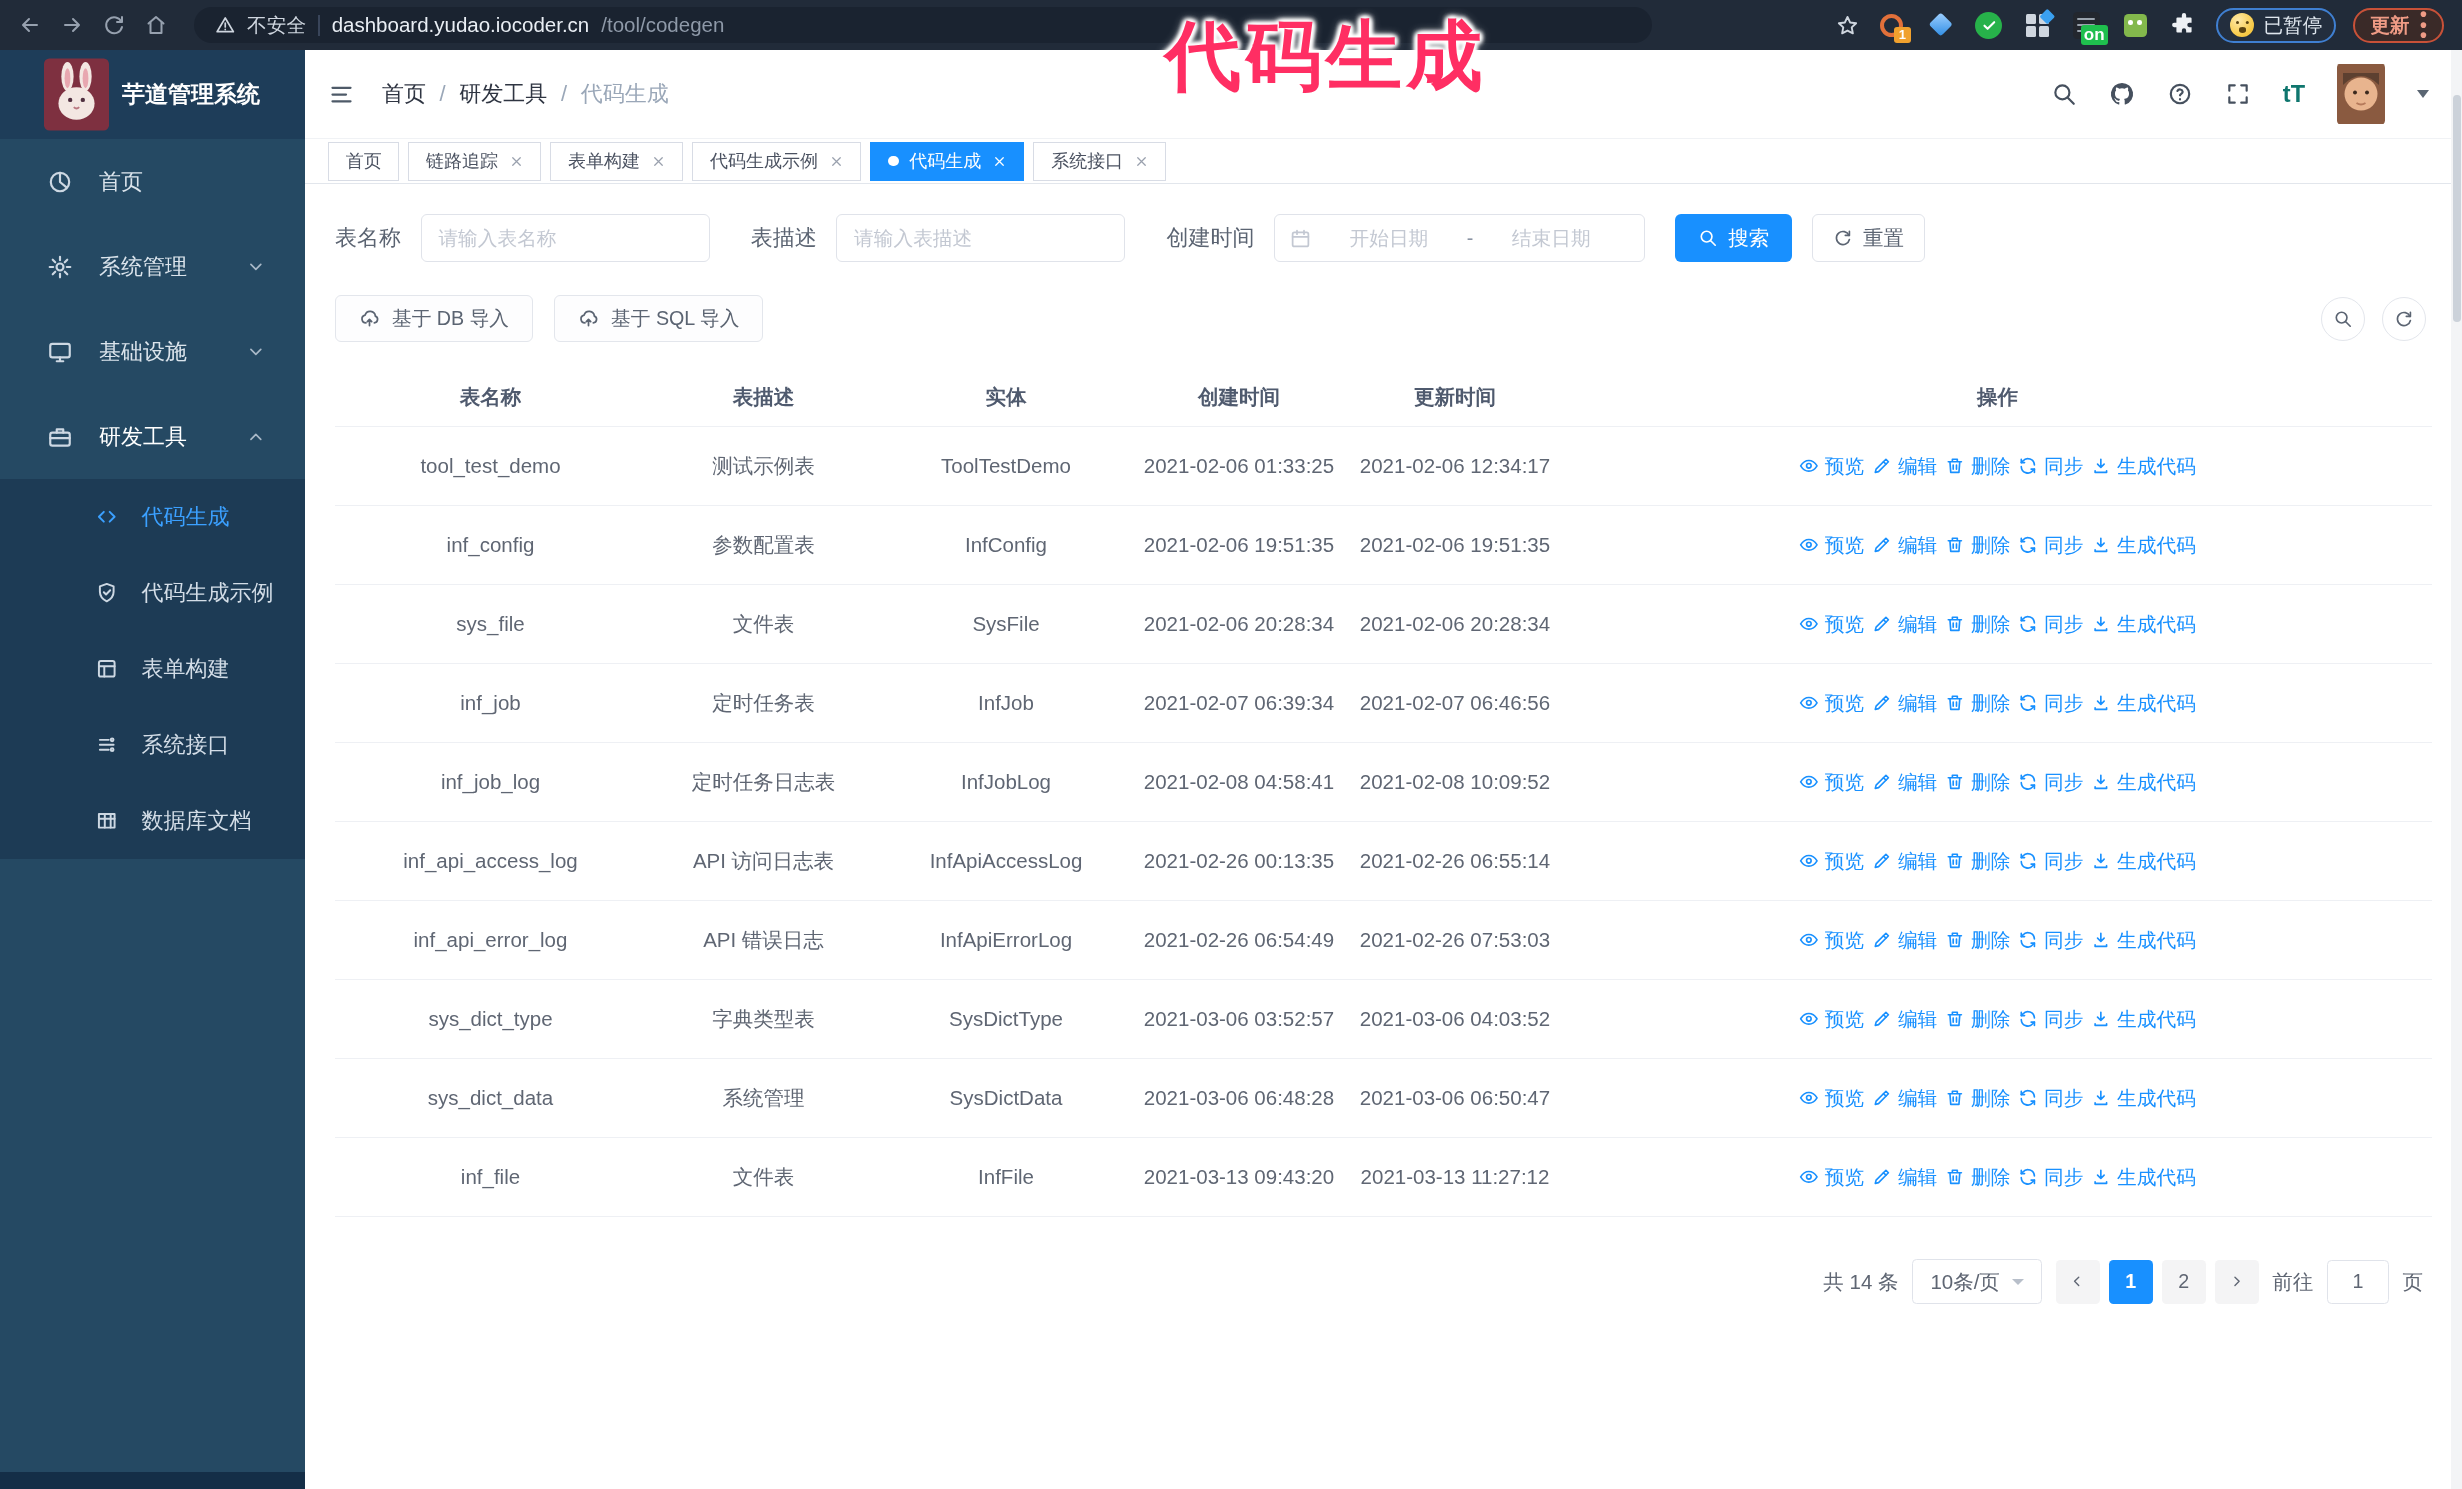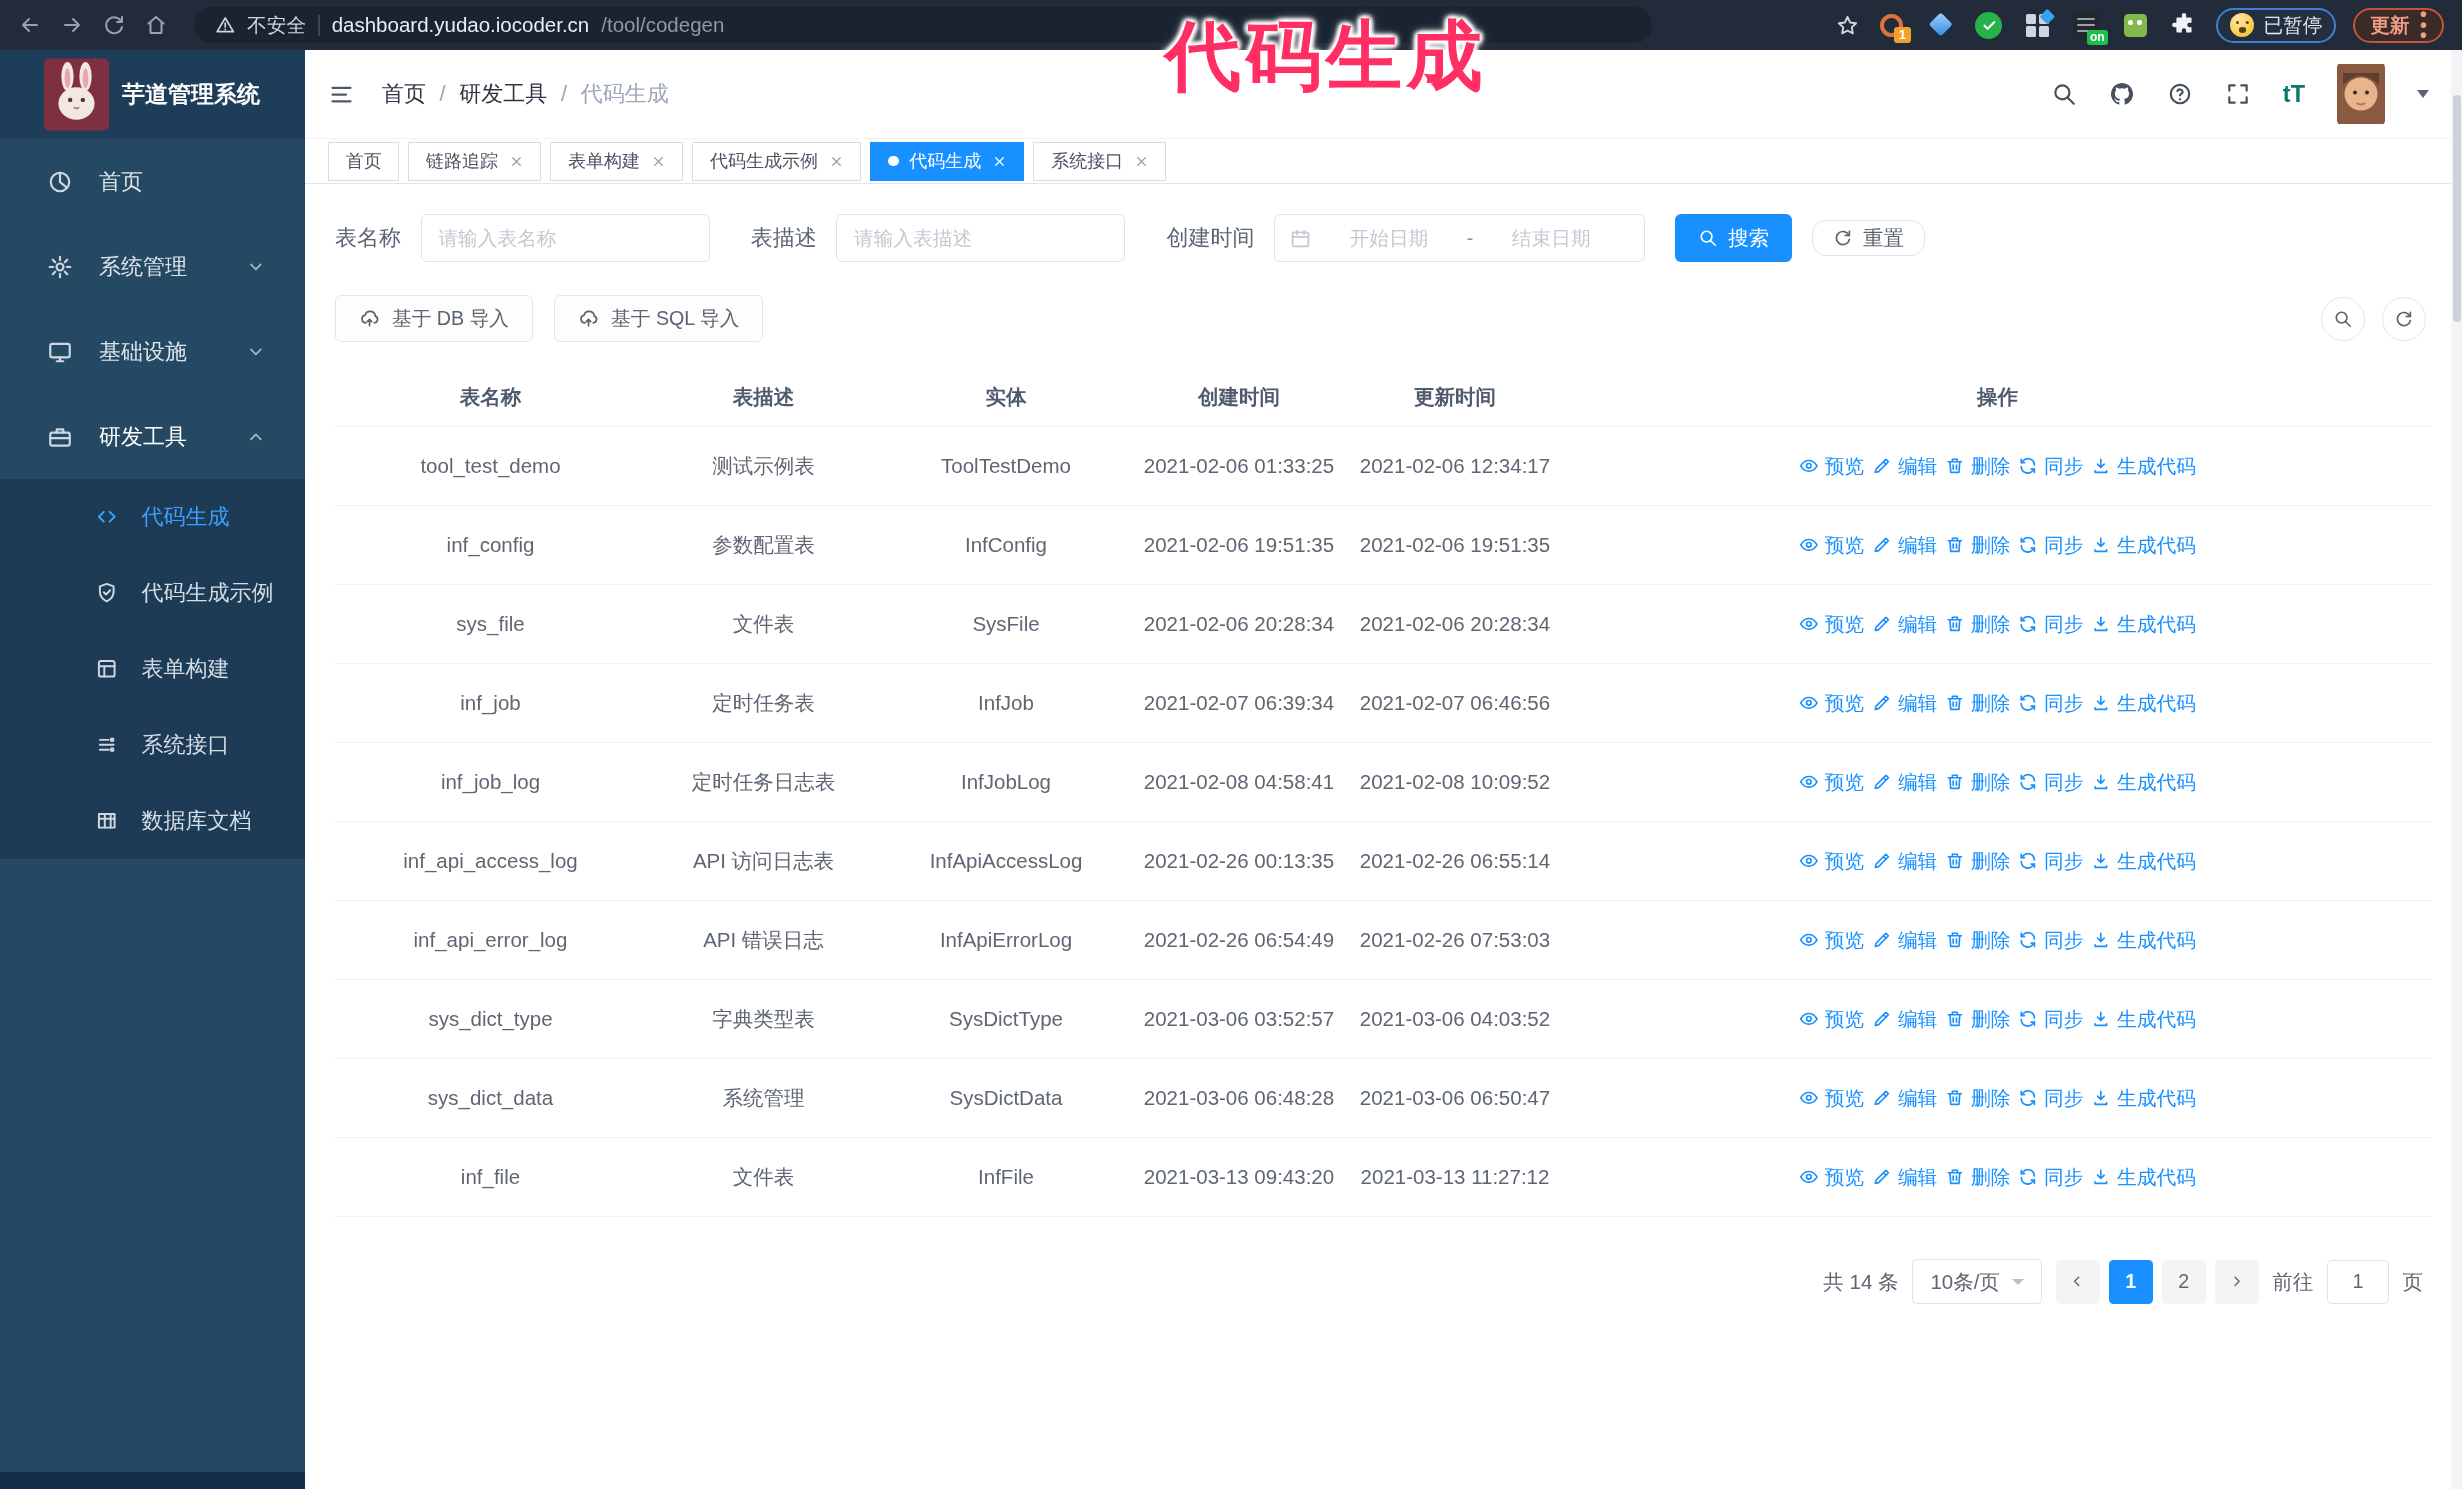--- a/index.html
+++ b/index.html
@@ -23,21 +23,21 @@
   .ext-ring { width:23px; height:23px; border-radius:50%; border:4.5px solid #e2703a; }
   .badge1 { position:absolute; right:-3px; bottom:-1.5px; background:#f0a12e; color:#fff; font-size:13px; line-height:1; padding:1.5px 4.5px; border-radius:3px; font-weight:bold; }
   .ext-gem { width:17.4px; height:17.4px; background:linear-gradient(135deg,#9fd0ff,#2f8de4); transform:rotate(45deg); border-radius:3px; }
   .ext-check { width:27px; height:27px; border-radius:50%; background:#27b24a; color:#fff; display:flex; align-items:center; justify-content:center; }
   .ext-check svg { width:16.7px; height:16.7px; }
   .ext-grid { width:23px; height:23px; display:grid; grid-template-columns:1fr 1fr; gap:2.3px; position:relative; }
   .ext-grid span { background:#cfd6df; border-radius:1.5px; }
   .ext-grid::after { content:""; position:absolute; right:-3px; top:-3px; width:10.6px; height:10.6px; background:#3aa0f0; transform:rotate(45deg); border-radius:1.5px; }
   .ext-dark { width:27px; height:27px; border-radius:4.5px; background:#23272e; display:flex; flex-direction:column; justify-content:center; gap:3.8px; padding:0 4.5px; position:relative; }
   .ext-dark i { display:block; height:2.3px; background:#9aa3ad; border-radius:1.5px; }
-  .badge-on { position:absolute; right:-5.3px; bottom:-3.8px; background:#1fbf4e; color:#fff; font-size:12px; line-height:1; padding:1.5px 3px; border-radius:3px; font-weight:bold; }
+  .badge-on { position:absolute; right:-5.3px; bottom:-3.8px; background:#1fbf4e; color:#fff; font-size:17px; line-height:1; padding:1.5px 3px; border-radius:3px; font-weight:bold; }
   .ext-robot { width:23px; height:23px; border-radius:4.5px; background:#83b84c; position:relative; }
   .ext-robot::before { content:""; position:absolute; left:4.5px; top:6.8px; width:4.5px; height:4.5px; border-radius:50%; background:#fff; box-shadow:9px 0 0 #fff; }
   .ext-puzzle svg { width:26px; height:26px; }
   .paused-pill { height:35px; border:2.3px solid #3f7fd1; border-radius:18px; background:#232e3e; display:flex; align-items:center; gap:9px; padding:0 12px; }
   .emoji { width:24px; height:24px; border-radius:50%; background:radial-gradient(circle at 35% 30%,#ffe9a8,#f7c843 70%); position:relative; }
   .emoji::before { content:""; position:absolute; left:5.3px; top:7.6px; width:3.8px; height:3.8px; border-radius:50%; background:#5a4210; box-shadow:9.8px 0 0 #5a4210; }
   .emoji::after { content:""; position:absolute; left:8.3px; top:14.4px; width:7.6px; height:5.3px; border-radius:50%; background:#5a4210; }
   .paused-label { font-size:19.7px; color:#dfe6ee; }
   .update-pill { height:35px; border:2.3px solid #c85138; border-radius:18px; background:#3a2a28; display:flex; align-items:center; gap:10.6px; padding:0 15px; }
   .update-label { font-size:19.7px; font-weight:bold; color:#ef9b85; }
@@ -96,21 +96,21 @@
   .flabel { font-size:22px; color:#5b6472; margin-right:19.7px; white-space:nowrap; }
   .tinput { width:289px; height:48px; border:1.5px solid #e0e3ea; border-radius:6px; padding:0 16.7px; font-size:19.7px; color:#5f6673; outline:none; font-family:inherit; background:#fff; }
   .tinput::placeholder { color:#c3c8d2; }
   .gap { width:41px; flex:0 0 auto; }
   .date-box { width:371px; height:48px; border:1.5px solid #e0e3ea; border-radius:6px; display:flex; align-items:center; padding:0 15px; font-size:19.7px; color:#c3c8d2; }
   .date-box .ic { width:21px; height:21px; color:#c3c8d2; flex:0 0 auto; }
   .date-box .dph { flex:1; text-align:center; }
   .date-box .dsep { color:#8a93a3; }
   .btn-search { margin-left:30px; height:48px; padding:0 23px; background:#1890ff; border:none; border-radius:6px; color:#fff; font-size:20.5px; display:flex; gap:10.6px; align-items:center; cursor:pointer; font-family:inherit; }
   .btn-search .ic { width:19.7px; height:19.7px; color:#fff; }
-  .btn-reset { margin-left:19.7px; height:36px; padding:0 19.7px; background:#fff; border:1.5px solid #e0e3ea; border-radius:14px; color:#5b6472; font-size:20.5px; display:flex; gap:10.6px; align-items:center; cursor:pointer; font-family:inherit; }
+  .btn-reset { margin-left:19.7px; height:48px; padding:0 19.7px; background:#fff; border:1.5px solid #e0e3ea; border-radius:6px; color:#5b6472; font-size:20.5px; display:flex; gap:10.6px; align-items:center; cursor:pointer; font-family:inherit; }
   .btn-reset .ic { width:19.7px; height:19.7px; color:#5b6472; }
 
   .import-row { margin-top:33px; display:flex; align-items:center; position:relative; }
   .btn-plain { height:47px; padding:0 23px; background:#fdfdfe; border:1.5px solid #e3e6ec; border-radius:6px; color:#5b6472; font-size:19.7px; display:flex; gap:12px; align-items:center; margin-right:21px; cursor:pointer; font-family:inherit; }
   .btn-plain .ic { width:21px; height:21px; color:#5b6472; }
   .circle-btns { position:absolute; right:6px; top:1.5px; display:flex; gap:16.7px; }
   .circle-btn { width:44px; height:44px; border-radius:50%; border:1.5px solid #e3e6ec; background:#fff; display:flex; align-items:center; justify-content:center; color:#5b6472; cursor:pointer; }
   .circle-btn .ic { width:19.7px; height:19.7px; }
 
   

